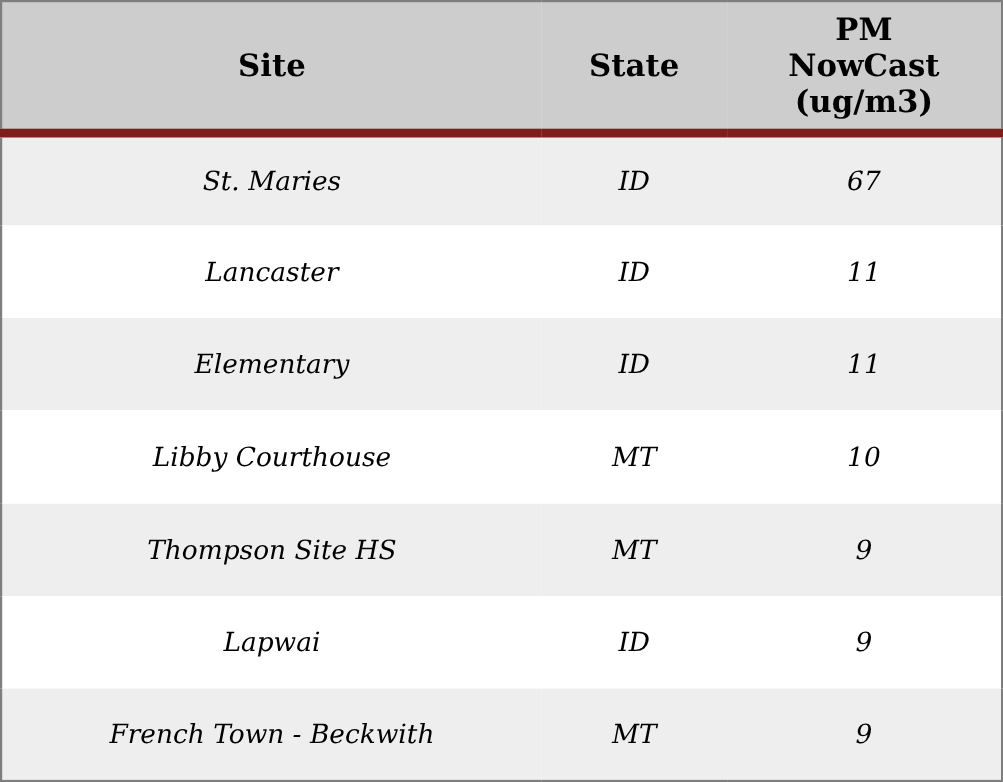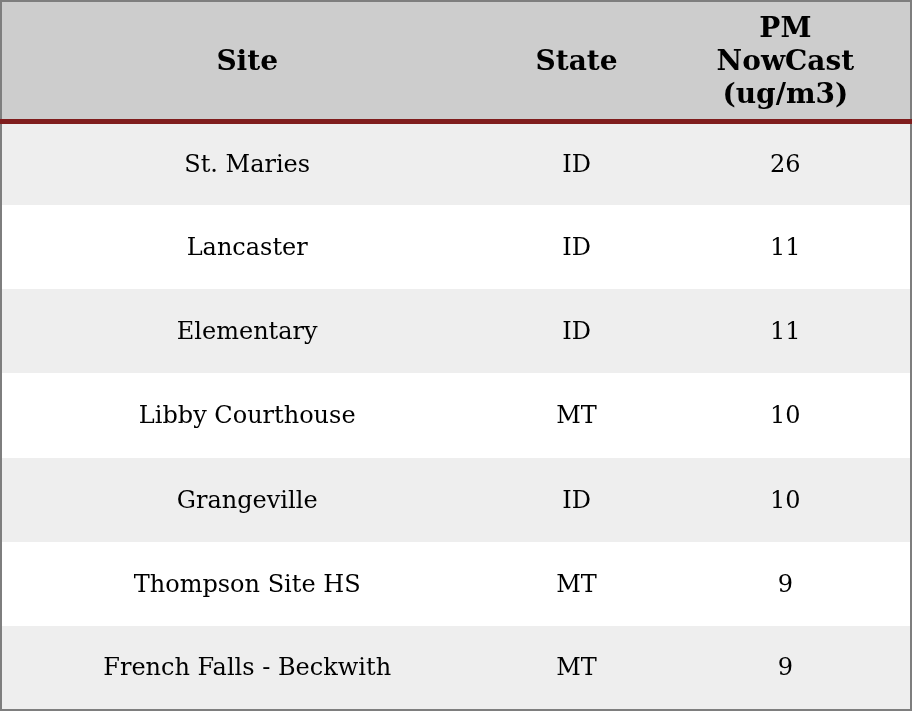--- a/index.html
+++ b/index.html
@@ -22,40 +22,41 @@
     background: #ffffff;
     color: #000000;
     font-family: "DejaVu Serif", serif;
   }
   col.col-site  { width: 54%; }
   col.col-state { width: 18.5%; }
   col.col-pm    { width: 27.5%; }
 
   thead th {
     background: #cdcdcd;
-    border-bottom: 5px solid #7f1d1d;
+    border-bottom: 8px solid #7f1d1d;
     font-size: 28px;
     font-weight: bold;
     text-align: center;
     vertical-align: middle;
     padding: 8px 4px;
     height: 120px;
     box-sizing: border-box;
   }
   thead th.pm-header {
     white-space: pre-line;
     line-height: 1.18;
   }
   tbody td {
     font-size: 24px;
     text-align: center;
     vertical-align: middle;
     height: 58px;
     padding: 0 6px;
     box-sizing: border-box;
+    font-style: italic;
   }
   tbody tr:nth-child(odd)  { background: #eeeeee; }
   tbody tr:nth-child(even) { background: #ffffff; }
 </style>
 </head>
 <body>
 
 <div class="table-wrap">
   <table class="pm-table">
     <colgroup>
@@ -69,47 +70,47 @@
         <th>State</th>
         <th class="pm-header">PM
 NowCast
 (ug/m3)</th>
       </tr>
     </thead>
     <tbody>
       <tr>
         <td>St. Maries</td>
         <td>ID</td>
-        <td>26</td>
+        <td>67</td>
       </tr>
       <tr>
         <td>Lancaster</td>
         <td>ID</td>
         <td>11</td>
       </tr>
       <tr>
         <td>Elementary</td>
         <td>ID</td>
         <td>11</td>
       </tr>
       <tr>
         <td>Libby Courthouse</td>
         <td>MT</td>
         <td>10</td>
       </tr>
       <tr>
-        <td>Grangeville</td>
-        <td>ID</td>
-        <td>10</td>
-      </tr>
-      <tr>
         <td>Thompson Site HS</td>
         <td>MT</td>
         <td>9</td>
       </tr>
       <tr>
-        <td>French Falls - Beckwith</td>
+        <td>Lapwai</td>
+        <td>ID</td>
+        <td>9</td>
+      </tr>
+      <tr>
+        <td>French Town - Beckwith</td>
         <td>MT</td>
         <td>9</td>
       </tr>
     </tbody>
   </table>
 </div>
 
 </body></html>

